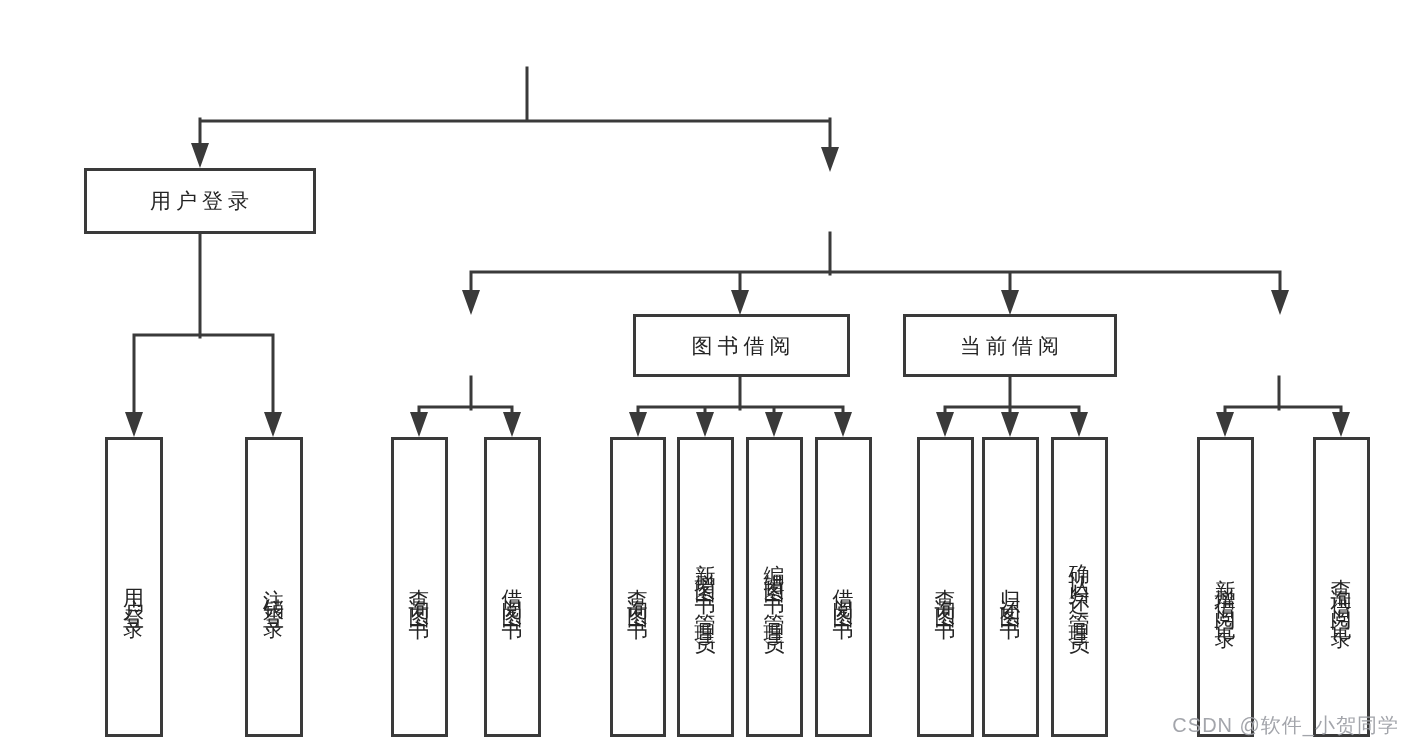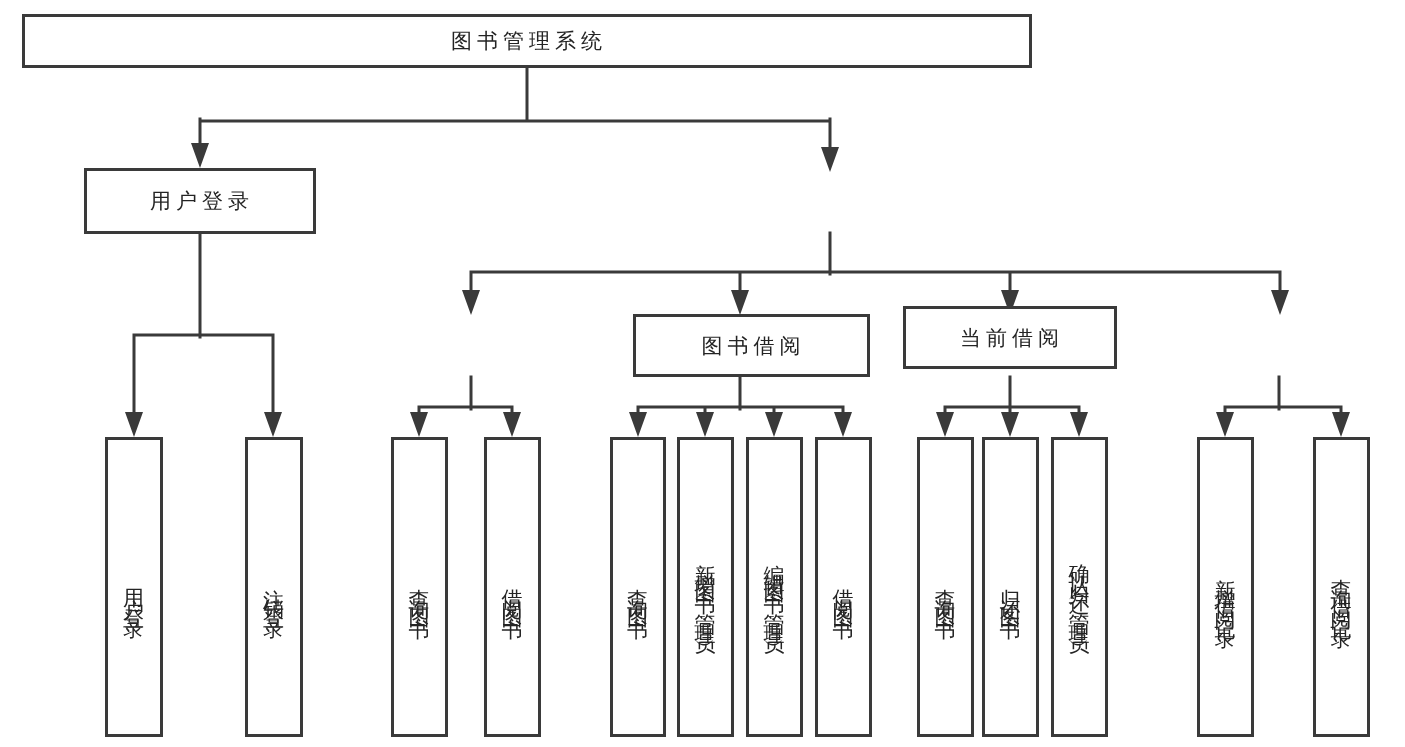--- a/index.html
+++ b/index.html
@@ -57,32 +57,29 @@
       M696 412 L714 412 L705 437 Z
       M765 412 L783 412 L774 437 Z
       M834 412 L852 412 L843 437 Z
       M936 412 L954 412 L945 437 Z
       M1001 412 L1019 412 L1010 437 Z
       M1070 412 L1088 412 L1079 437 Z
       M1216 412 L1234 412 L1225 437 Z
       M1332 412 L1350 412 L1341 437 Z"></path>
   </svg>
 
-  <div class="node" style="left:22px;top:14px;width:1010px;height:54px">
-    <span class="lbl">图书管理系统</span>
-  </div>
 
   <div class="node" style="left:84px;top:168px;width:232px;height:66px">
     <span class="lbl">用户登录</span>
   </div>
 
-  <div class="node" style="left:633px;top:314px;width:237px;height:63px">
+  <div class="node" style="left:633px;top:314px;width:217px;height:63px">
     <span class="lbl">图书借阅</span>
   </div>
-  <div class="node" style="left:903px;top:306px;width:214px;height:63px">
+  <div class="node" style="left:903px;top:314px;width:214px;height:63px">
     <span class="lbl">当前借阅</span>
   </div>
 
   <div class="leaf" style="left:105px;top:437px;width:58px;height:300px">
     <span class="vlbl">用户登录</span>
   </div>
   <div class="leaf" style="left:245px;top:437px;width:58px;height:300px">
     <span class="vlbl">注销登录</span>
   </div>
 
@@ -116,14 +113,15 @@
     <span class="vlbl">确认归还（管理员）</span>
   </div>
 
   <div class="leaf" style="left:1197px;top:437px;width:57px;height:300px">
     <span class="vlbl">新增借阅记录</span>
   </div>
   <div class="leaf" style="left:1313px;top:437px;width:57px;height:300px">
     <span class="vlbl">查询借阅记录</span>
   </div>
 
+  <div class="watermark">CSDN @软件_小贺同学</div>
 
 </div>
 
 </body></html>

